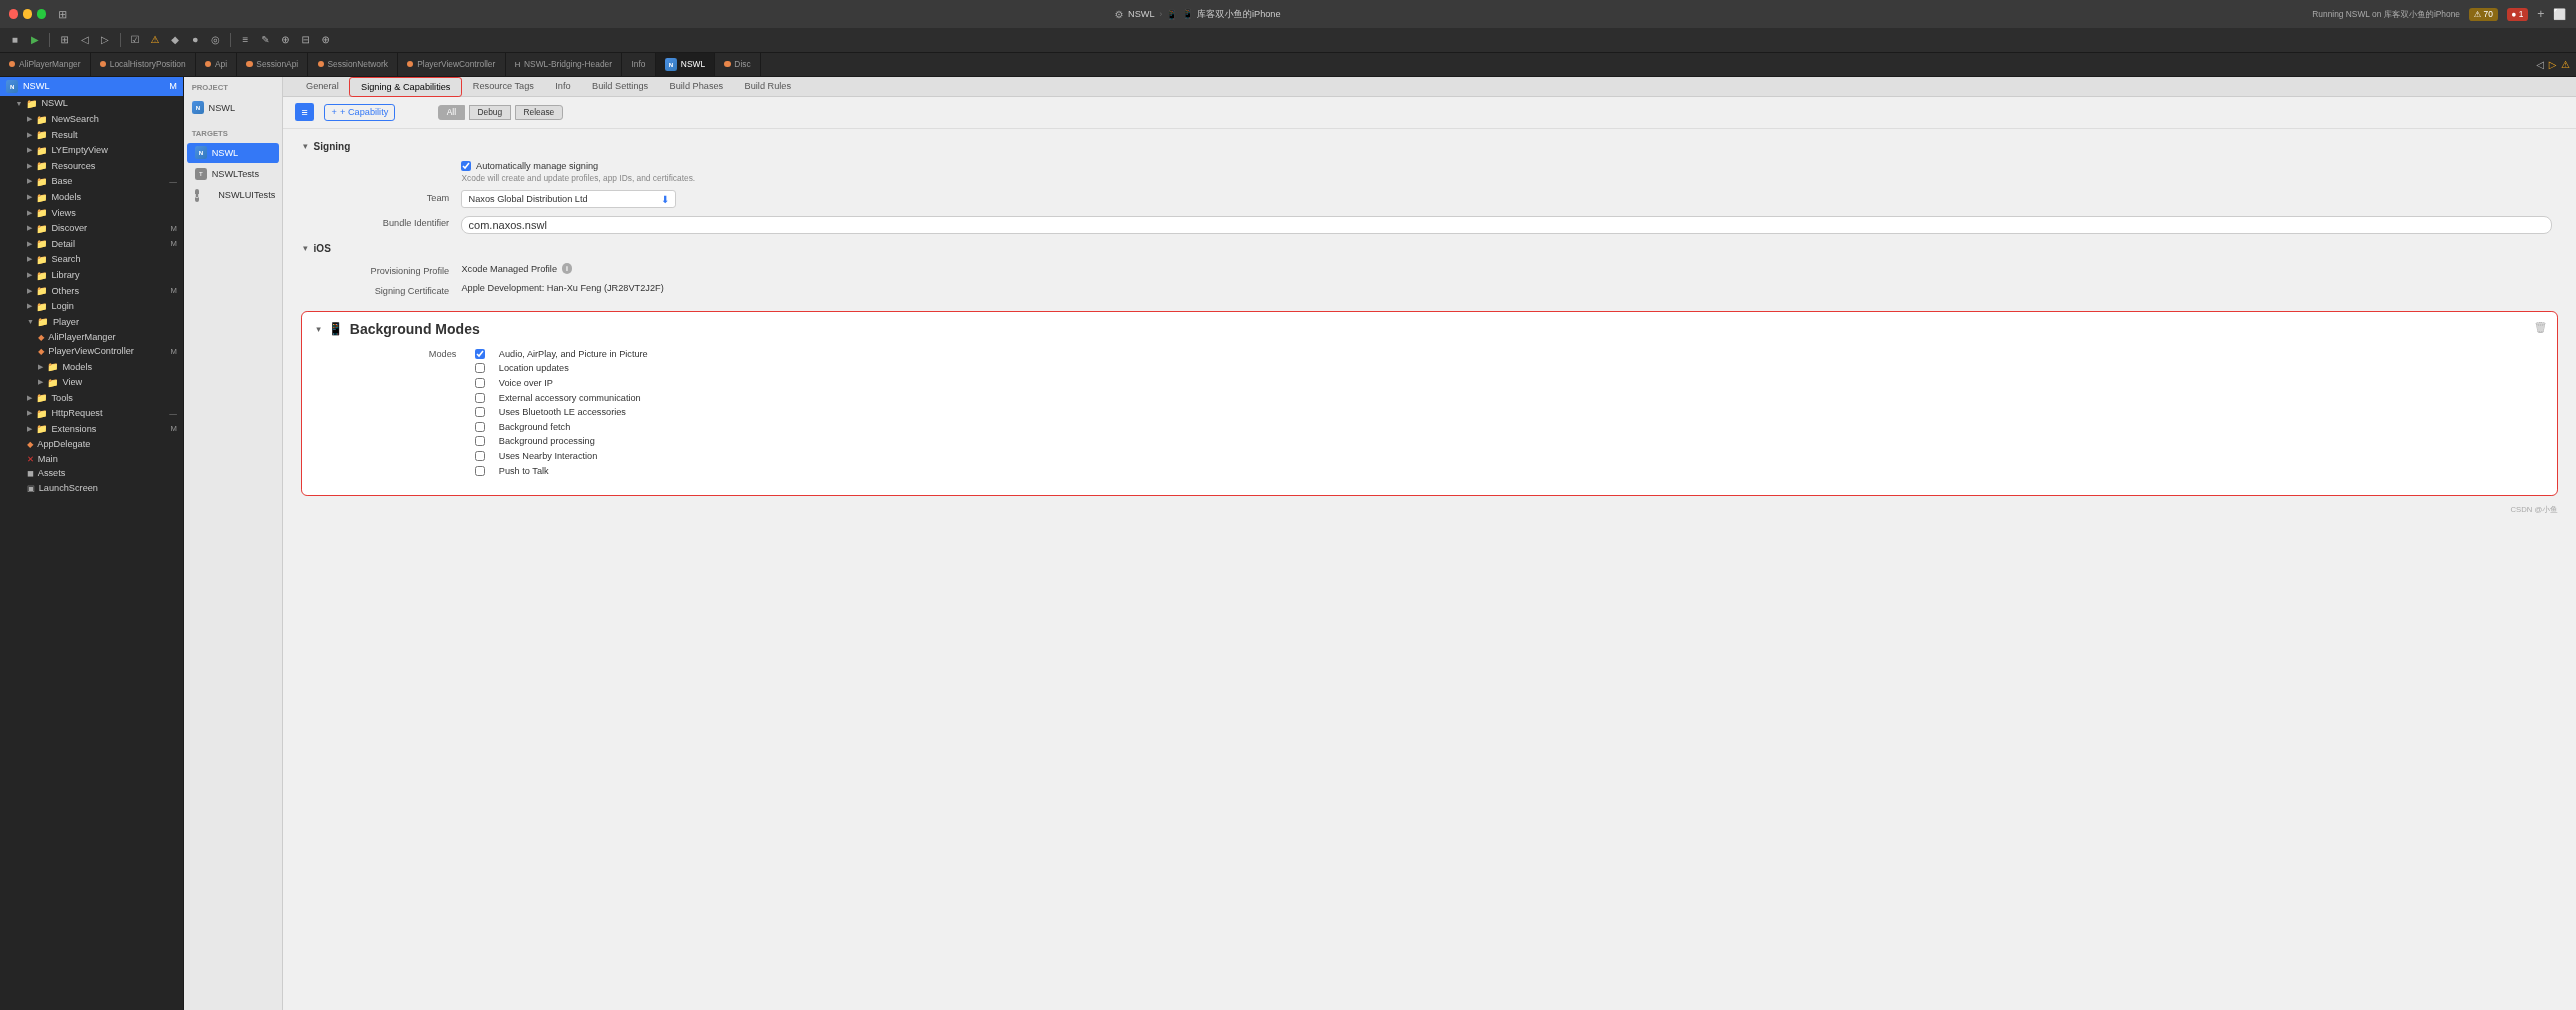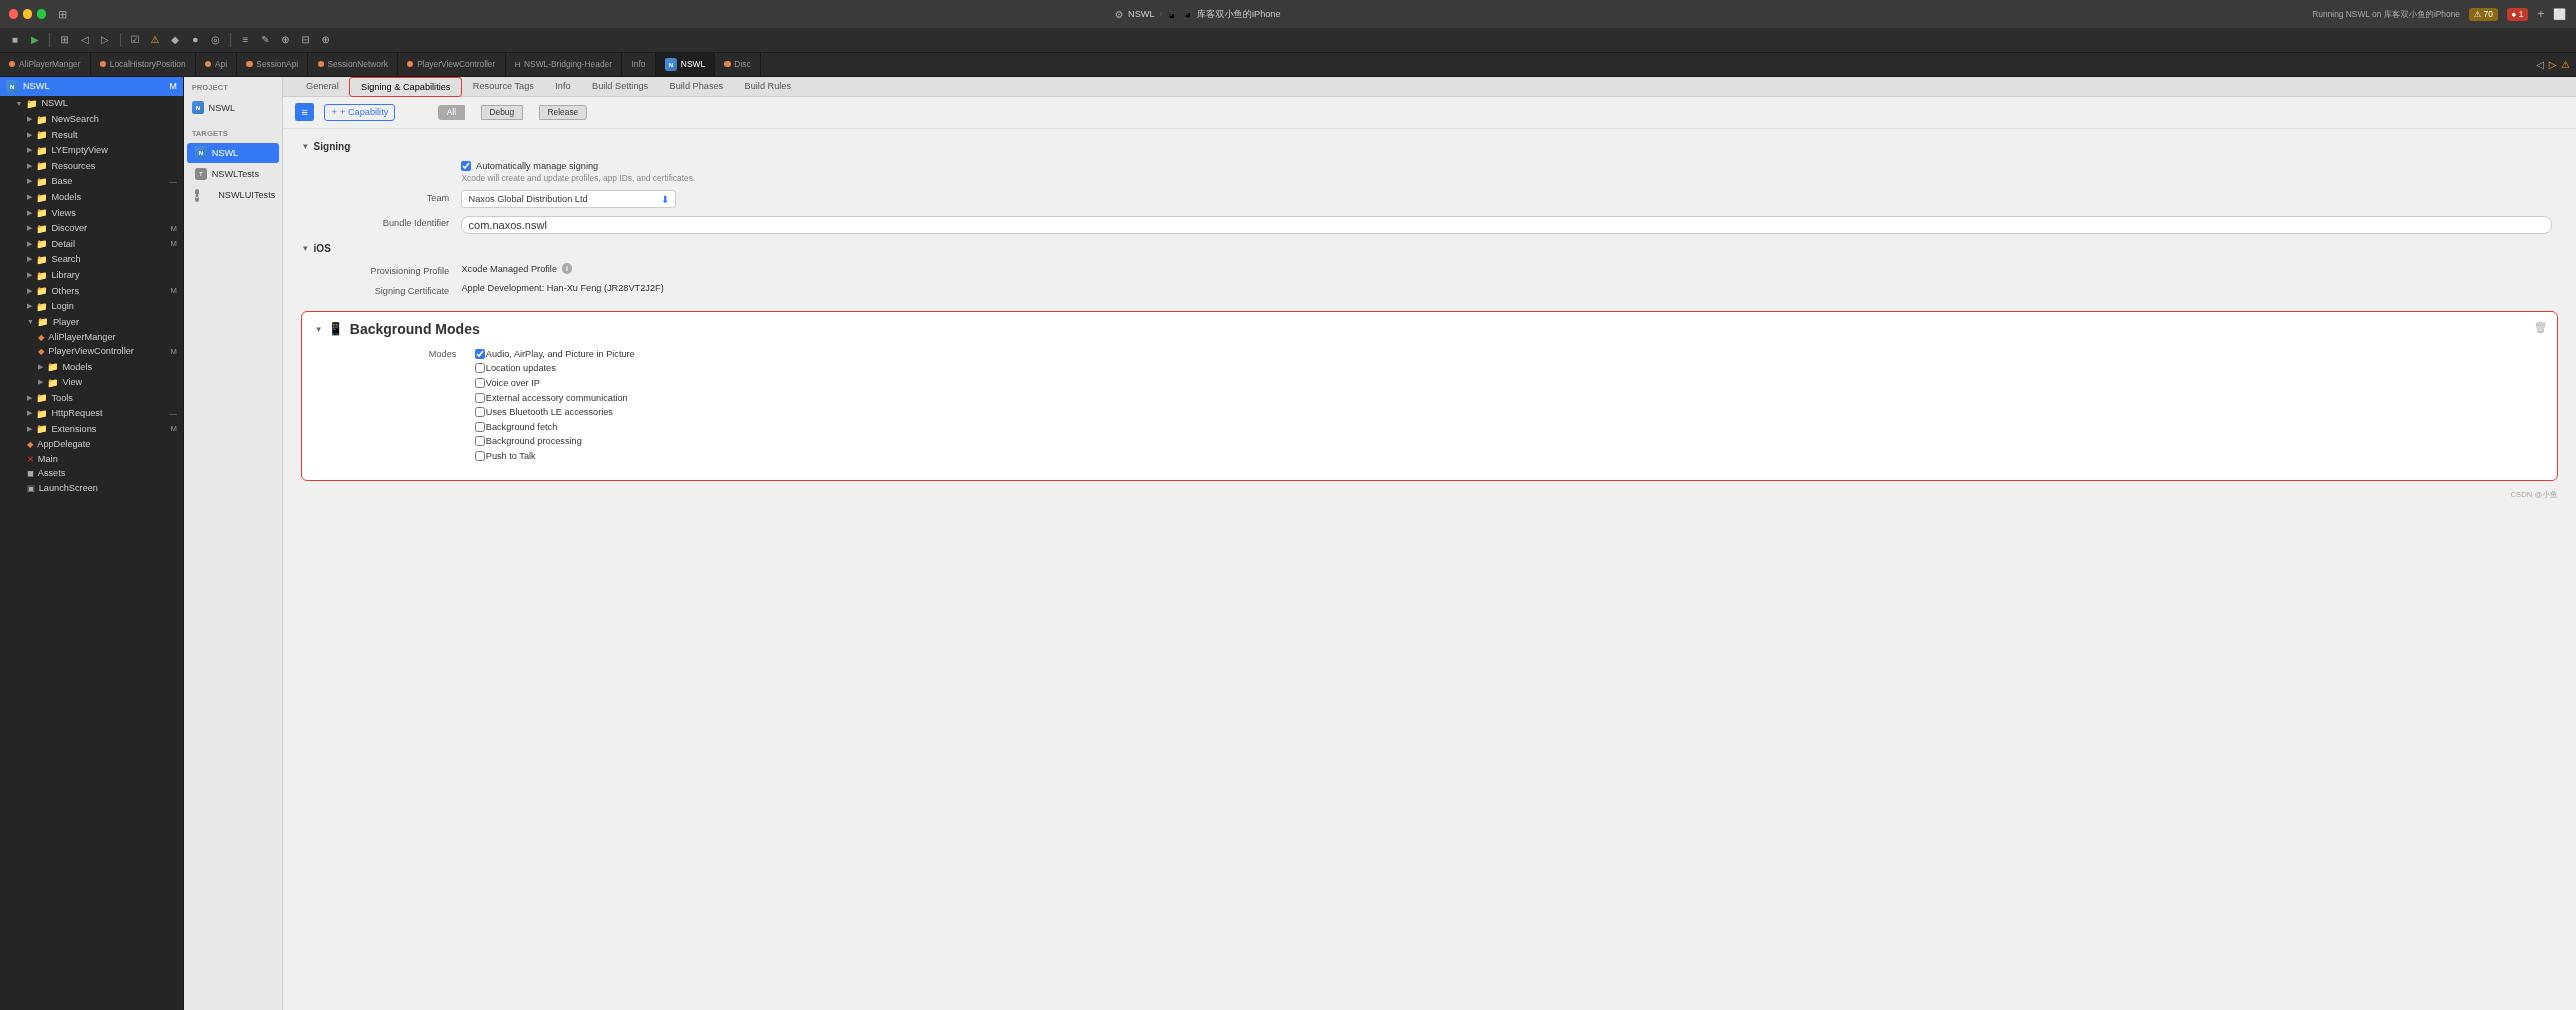--- a/index.html
+++ b/index.html
@@ -215,21 +215,21 @@
       font-size: 9.2px;
       color: #3478f6;
       cursor: pointer;
       padding: 2.3px 6.1px;
       border: 0.8px solid #3478f6;
       border-radius: 3.1px;
       background: transparent;
     }
     .filter-btns {
       display: flex;
-      gap: 16px;
+      gap: 4px;
       padding-left: 35px;
     }
     .filter-btn {
       padding: 1.5px 7.7px;
       font-size: 8.4px;
       border: 0.8px solid #aaa;
       background: #ddd;
       cursor: pointer;
       color: #333;
     }
@@ -381,21 +381,21 @@
       color: #aaa;
       cursor: pointer;
       font-size: 10.7px;
     }
     .modes-list {
       margin-left: 6.1px;
     }
     .mode-item {
       display: flex;
       align-items: center;
-      gap: 1px;
+      gap: 14px;
       padding: 2.3px 0;
       font-size: 9.2px;
       color: #333;
     }
     .mode-item input[type="checkbox"] {
       width: 10px; height: 10px;
       accent-color: #3478f6;
     }
 
     
@@ -838,20 +838,24 @@
               <div class="mode-item">
                 <input type="checkbox" style="">
                 <span>Background fetch</span>
               </div>
               <div class="mode-item">
                 <input type="checkbox" style="">
                 <span>Background processing</span>
               </div>
               <div class="mode-item">
                 <input type="checkbox" style="">
+                <span>Uses Nearby Interaction</span>
+              </div>
+              <div class="mode-item">
+                <input type="checkbox" style="">
                 <span>Push to Talk</span>
               </div>
             </div>
           </div>
         </div>
 
         <div style="text-align:right; font-size:7.7px; color:#aaa; margin-top:3px;">CSDN @小鱼</div>
 
       </div>
     </div>

